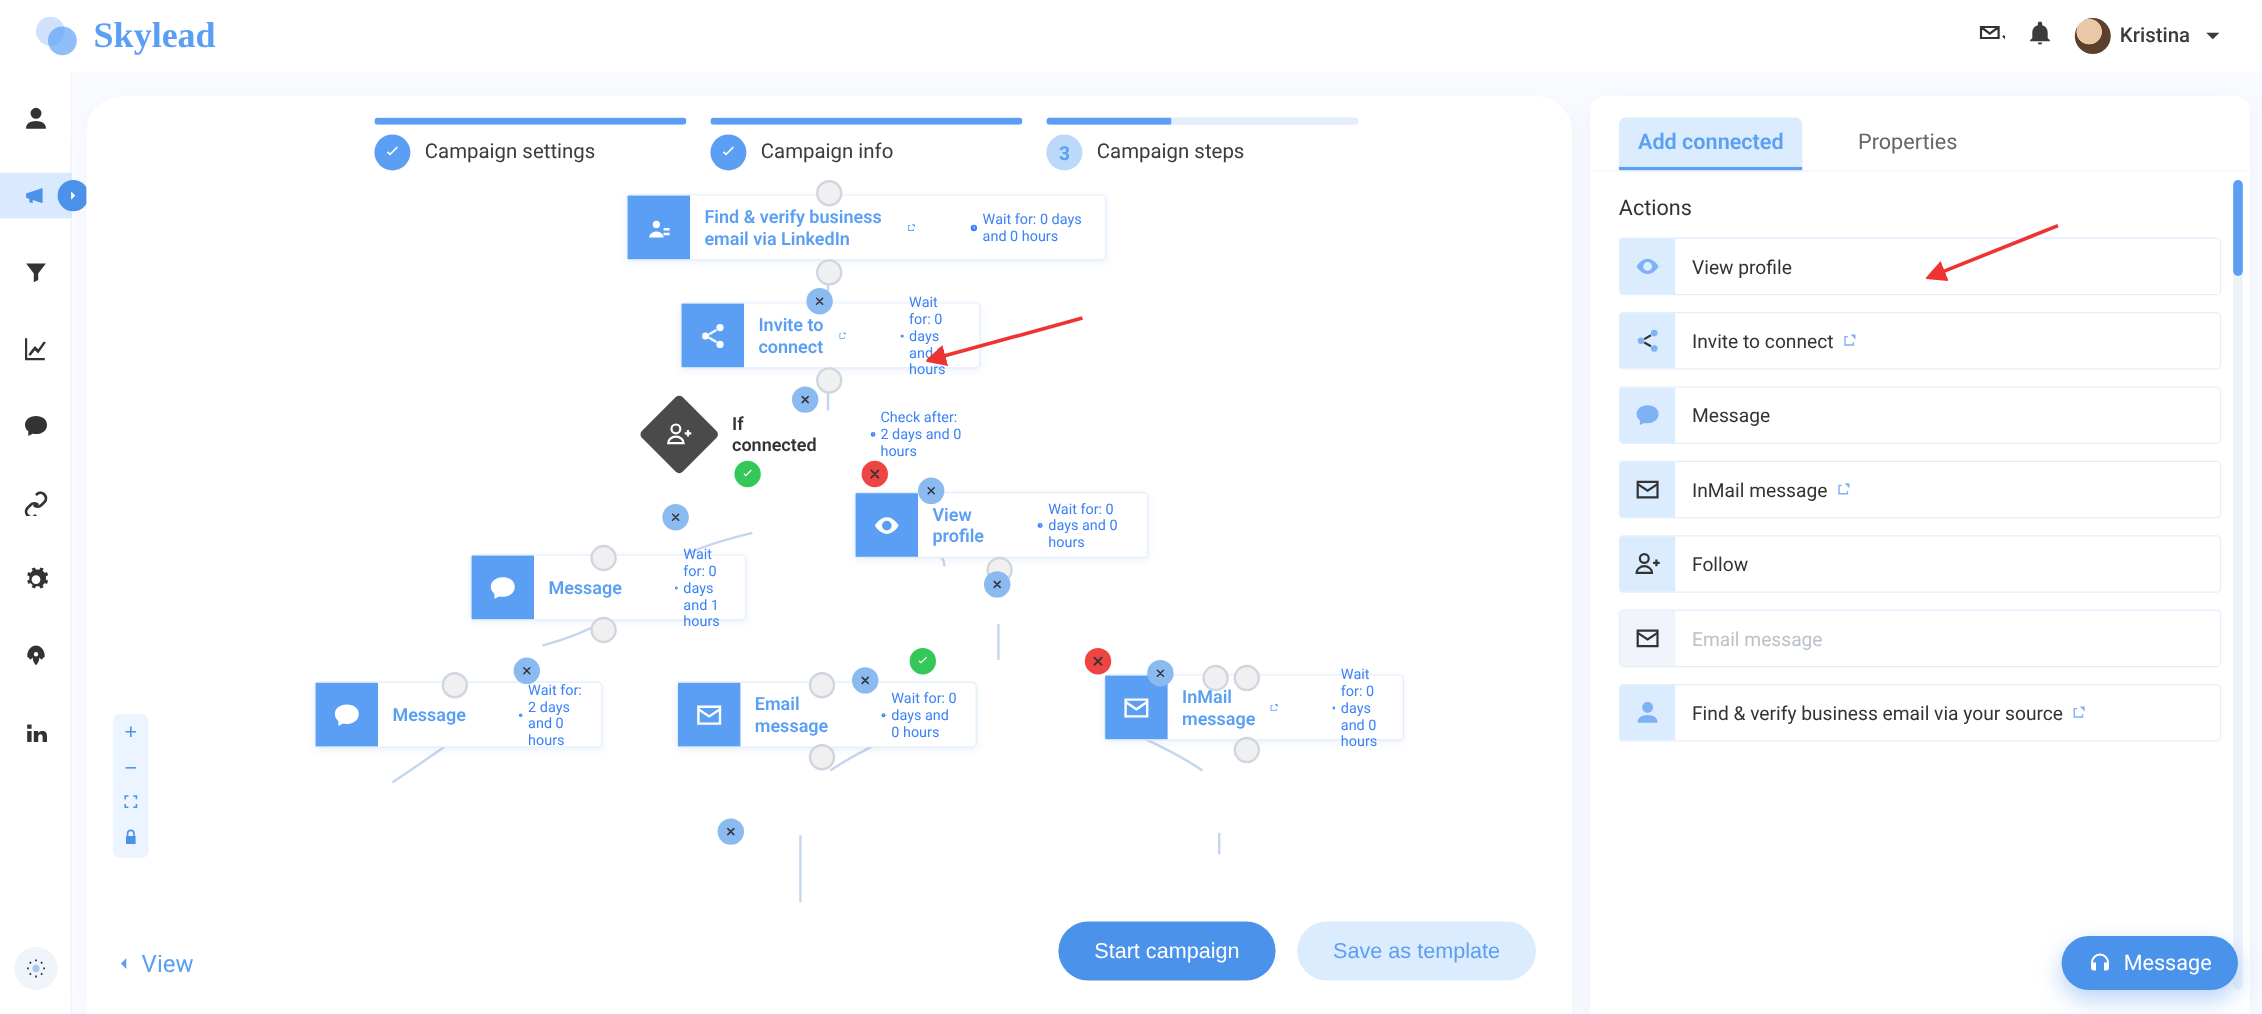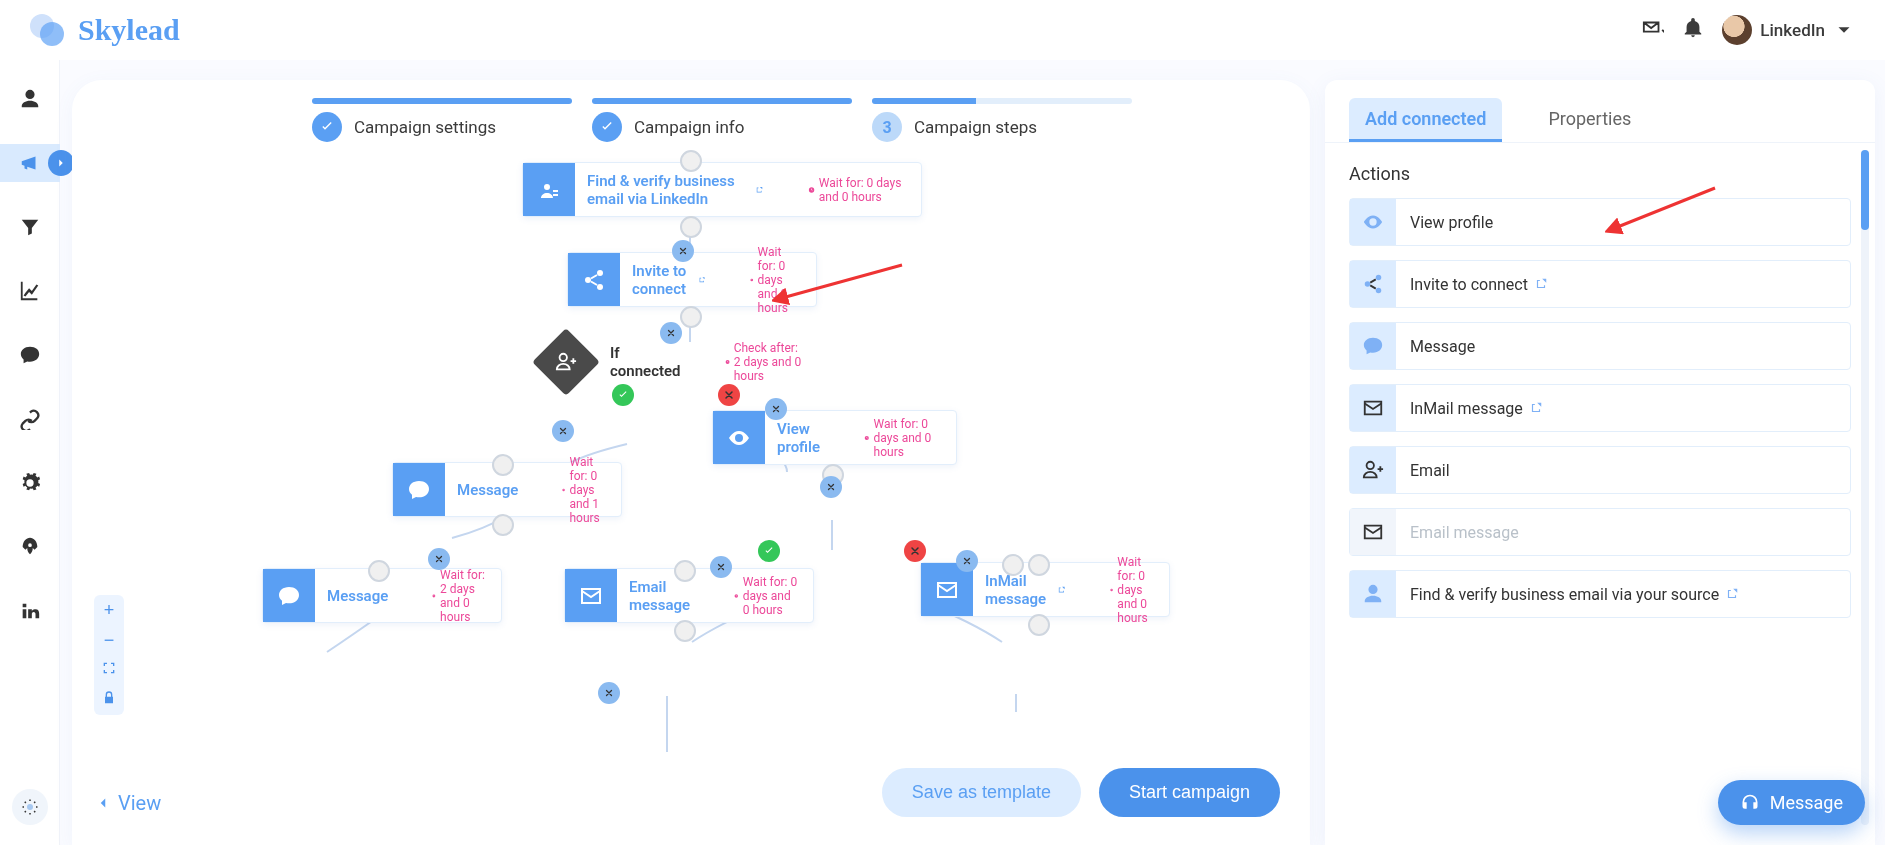--- a/index.html
+++ b/index.html
@@ -47,21 +47,21 @@
 
 .flow { position:relative; width:100%; height: calc(100% - 80px); }
 .flow svg.net { position:absolute; left:0; top:0; width:100%; height:100%; overflow:visible; }
 
 .node { position:absolute; display:flex; background:#fff; border:1px solid #e2eefb; border-radius:4px; box-shadow: 0 2px 6px rgba(90,130,200,.1); }
 .node .icon { width:52px; min-width:52px; display:flex; align-items:center; justify-content:center; background:#5a9ff3; color:#fff; }
 .node .icon svg { width:24px; height:24px; fill:#fff; }
 .node .body { padding: 8px 14px 8px 12px; display:flex; flex-direction:row; justify-content:center;gap:44px; }
 .node .title { color:#5a9ff3; font-size:15px; font-weight:600; display:flex; align-items:center; gap:6px;}
 .node .title .ext { width:14px; height:14px; fill:#5a9ff3; }
-.node .meta { color:#ec4899; font-size:12px; display:flex; align-items:center; gap:4px;}
+.node .meta { color:#3b82f6; font-size:12px; display:flex; align-items:center; gap:4px;}
 .node .meta .clock { width:12px; height:12px; fill:#9aa0a6; }
 
 .cond .icon { background:transparent; position:relative; width:52px;}
 .cond .diamond { position:absolute; width:48px; height:48px; background:#4a4a4a; transform: rotate(45deg); top:4px; left:2px; border-radius:4px; display:flex; align-items:center; justify-content:center;}
 .cond .diamond svg { transform: rotate(-45deg); width:22px; height:22px; fill:#fff; }
 .cond { border:none; box-shadow:none; background:transparent;}
 .cond .body .title { color:#333; }
 .cond .body { padding-left: 18px;}
 
 .tf { position:absolute; width:22px; height:22px; border-radius:50%; display:flex; align-items:center; justify-content:center;}
@@ -210,21 +210,21 @@
   </div>
   <div class="header-right">
     <span><svg>
           <use href="#i-mailchk"></use>
         </svg></span>
     <span><svg>
           <use href="#i-bell"></use>
         </svg></span>
     <div class="user">
       <div class="avatar"></div>
-      <span>LinkedIn</span>
+      <span>Kristina</span>
       <svg class="chev-down">
           <use href="#i-chevd"></use>
         </svg>
     </div>
   </div>
 </div>
 
 <div class="leftnav">
   <div class="nav-item">
       <svg>
@@ -614,22 +614,22 @@
     </div>
 
     <div class="back">
       <svg width="18" height="18" style="fill:#5a9ff3">
           <use href="#i-chevl"></use>
         </svg>
       <span>View</span>
     </div>
 
     <div class="actions-bar">
+      <button class="btn btn-primary">Start campaign</button>
       <button class="btn btn-ghost">Save as template</button>
-      <button class="btn btn-primary">Start campaign</button>
     </div>
   </div>
 
   <div class="panel">
     <div class="tabs">
       <div class="tab active">Add connected</div>
       <div class="tab">Properties</div>
     </div>
     <div class="panel-body">
       <div class="section-title">Actions</div>
@@ -680,21 +680,21 @@
             </svg>
           </div>
       </div>
       <div class="action-card">
         <div class="aicon">
             <svg>
               <use href="#i-follow"></use>
             </svg>
           </div>
         <div class="albl">
-            <span>Email</span>
+            <span>Follow</span>
           </div>
       </div>
       <div class="action-card dis">
         <div class="aicon">
             <svg>
               <use href="#i-mail"></use>
             </svg>
           </div>
         <div class="albl">
             <span>Email message</span>

